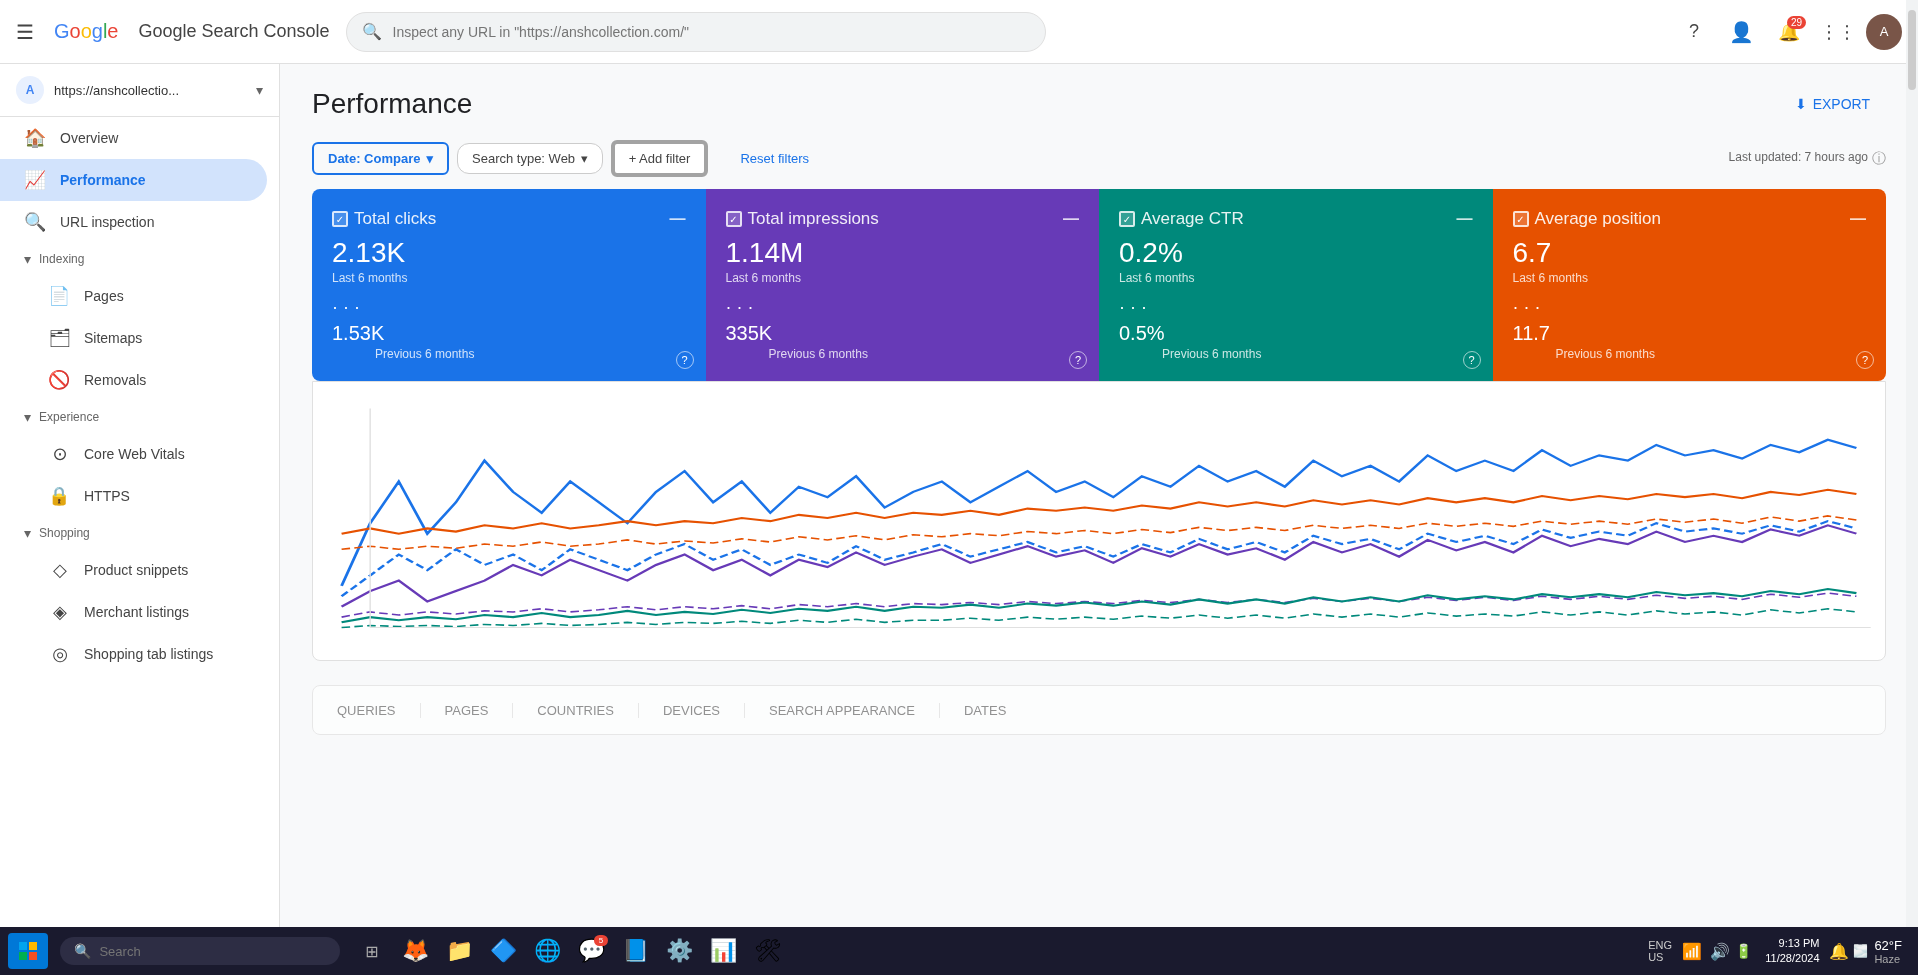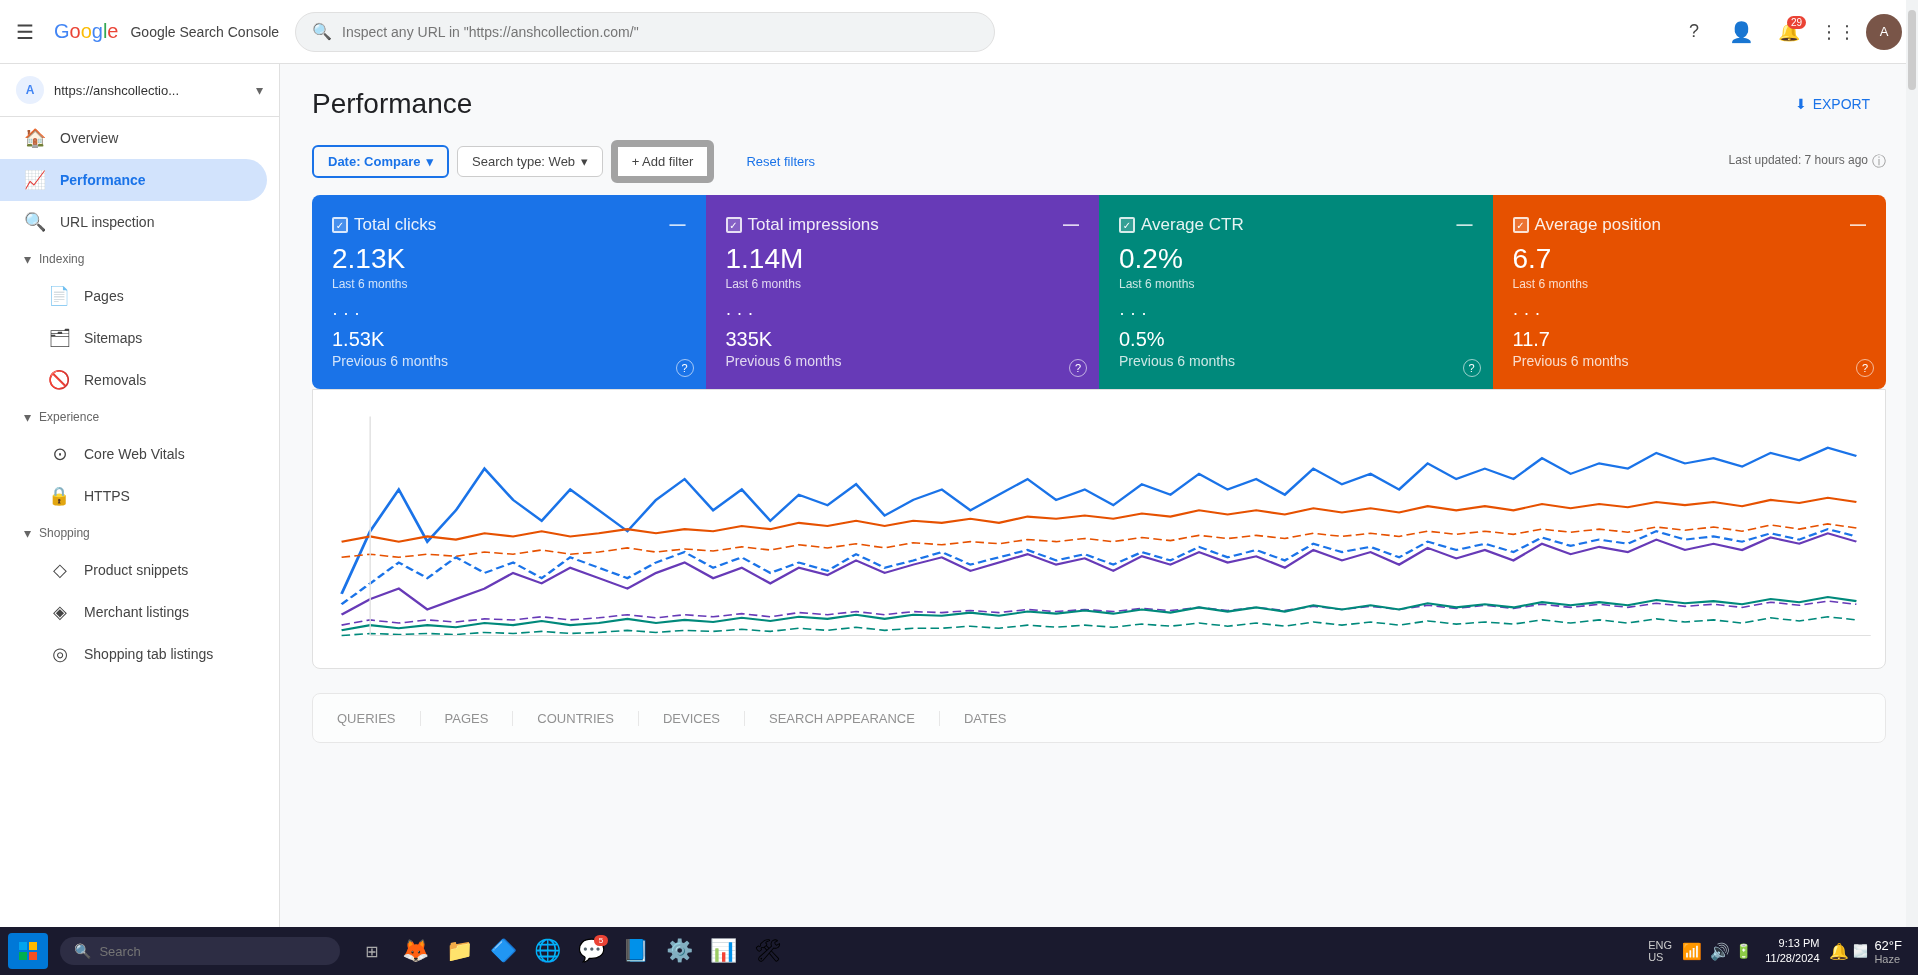--- a/index.html
+++ b/index.html
@@ -32,21 +32,21 @@
       font-size: 20px;
       font-weight: 500;
       gap: 0;
     }
     .google-logo span:nth-child(1) { color: #4285F4; }
     .google-logo span:nth-child(2) { color: #EA4335; }
     .google-logo span:nth-child(3) { color: #FBBC05; }
     .google-logo span:nth-child(4) { color: #4285F4; }
     .google-logo span:nth-child(5) { color: #34A853; }
     .google-logo span:nth-child(6) { color: #EA4335; }
-    .logo-text { font-size: 14px; font-weight: 500; color: #444; margin-left: 12px; }
+    .logo-text { font-size: 18px; font-weight: 500; color: #444; margin-left: 20px; }
 
     .search-bar {
       flex: 1;
       max-width: 700px;
       background: #f1f3f4;
       border: 1px solid #e0e0e0;
       border-radius: 24px;
       height: 40px;
       display: flex;
       align-items: center;
@@ -222,33 +222,33 @@
       cursor: pointer;
       font-weight: 700;
     }
 
     .filter-btn-outline {
       display: flex;
       align-items: flex-end;
       gap: 6px;
       padding: 7px 14px;
       border: 1px solid #ccc;
-      border-radius: 6px;
+      border-radius: 12px;
       background: #fff;
       color: #444;
       font-size: 13px;
       cursor: pointer;
     }
 
     .add-filter-btn {
       display: flex;
       align-items: center;
       gap: 6px;
       padding: 7px 14px;
-      border: 7px solid #a3a3a3;
+      border: 4px solid #a3a3a3;
       border-radius: 6px;
       background: #fff;
       color: #444;
       font-size: 13px;
       cursor: pointer;
     }
 
     .reset-filters {
       color: #1a73e8;
       font-size: 13px;
@@ -327,22 +327,23 @@
       margin-bottom: 4px;
       font-size: 18px;
       cursor: pointer;
     }
     .metric-prev-value {
       font-size: 20px;
       font-weight: 400;
       margin-bottom: 2px;
     }
     .metric-prev-period {
-      font-size: 14px;
+      font-size: 12px;
       opacity: 0.8;
+      margin-left: 43px;
     }
     .metric-question {
       position: absolute;
       bottom: 12px;
       right: 12px;
       width: 18px; height: 18px;
       border-radius: 50%;
       border: 1px solid rgba(255,255,255,0.6);
       display: flex; align-items: center; justify-content: center;
       font-size: 11px;

